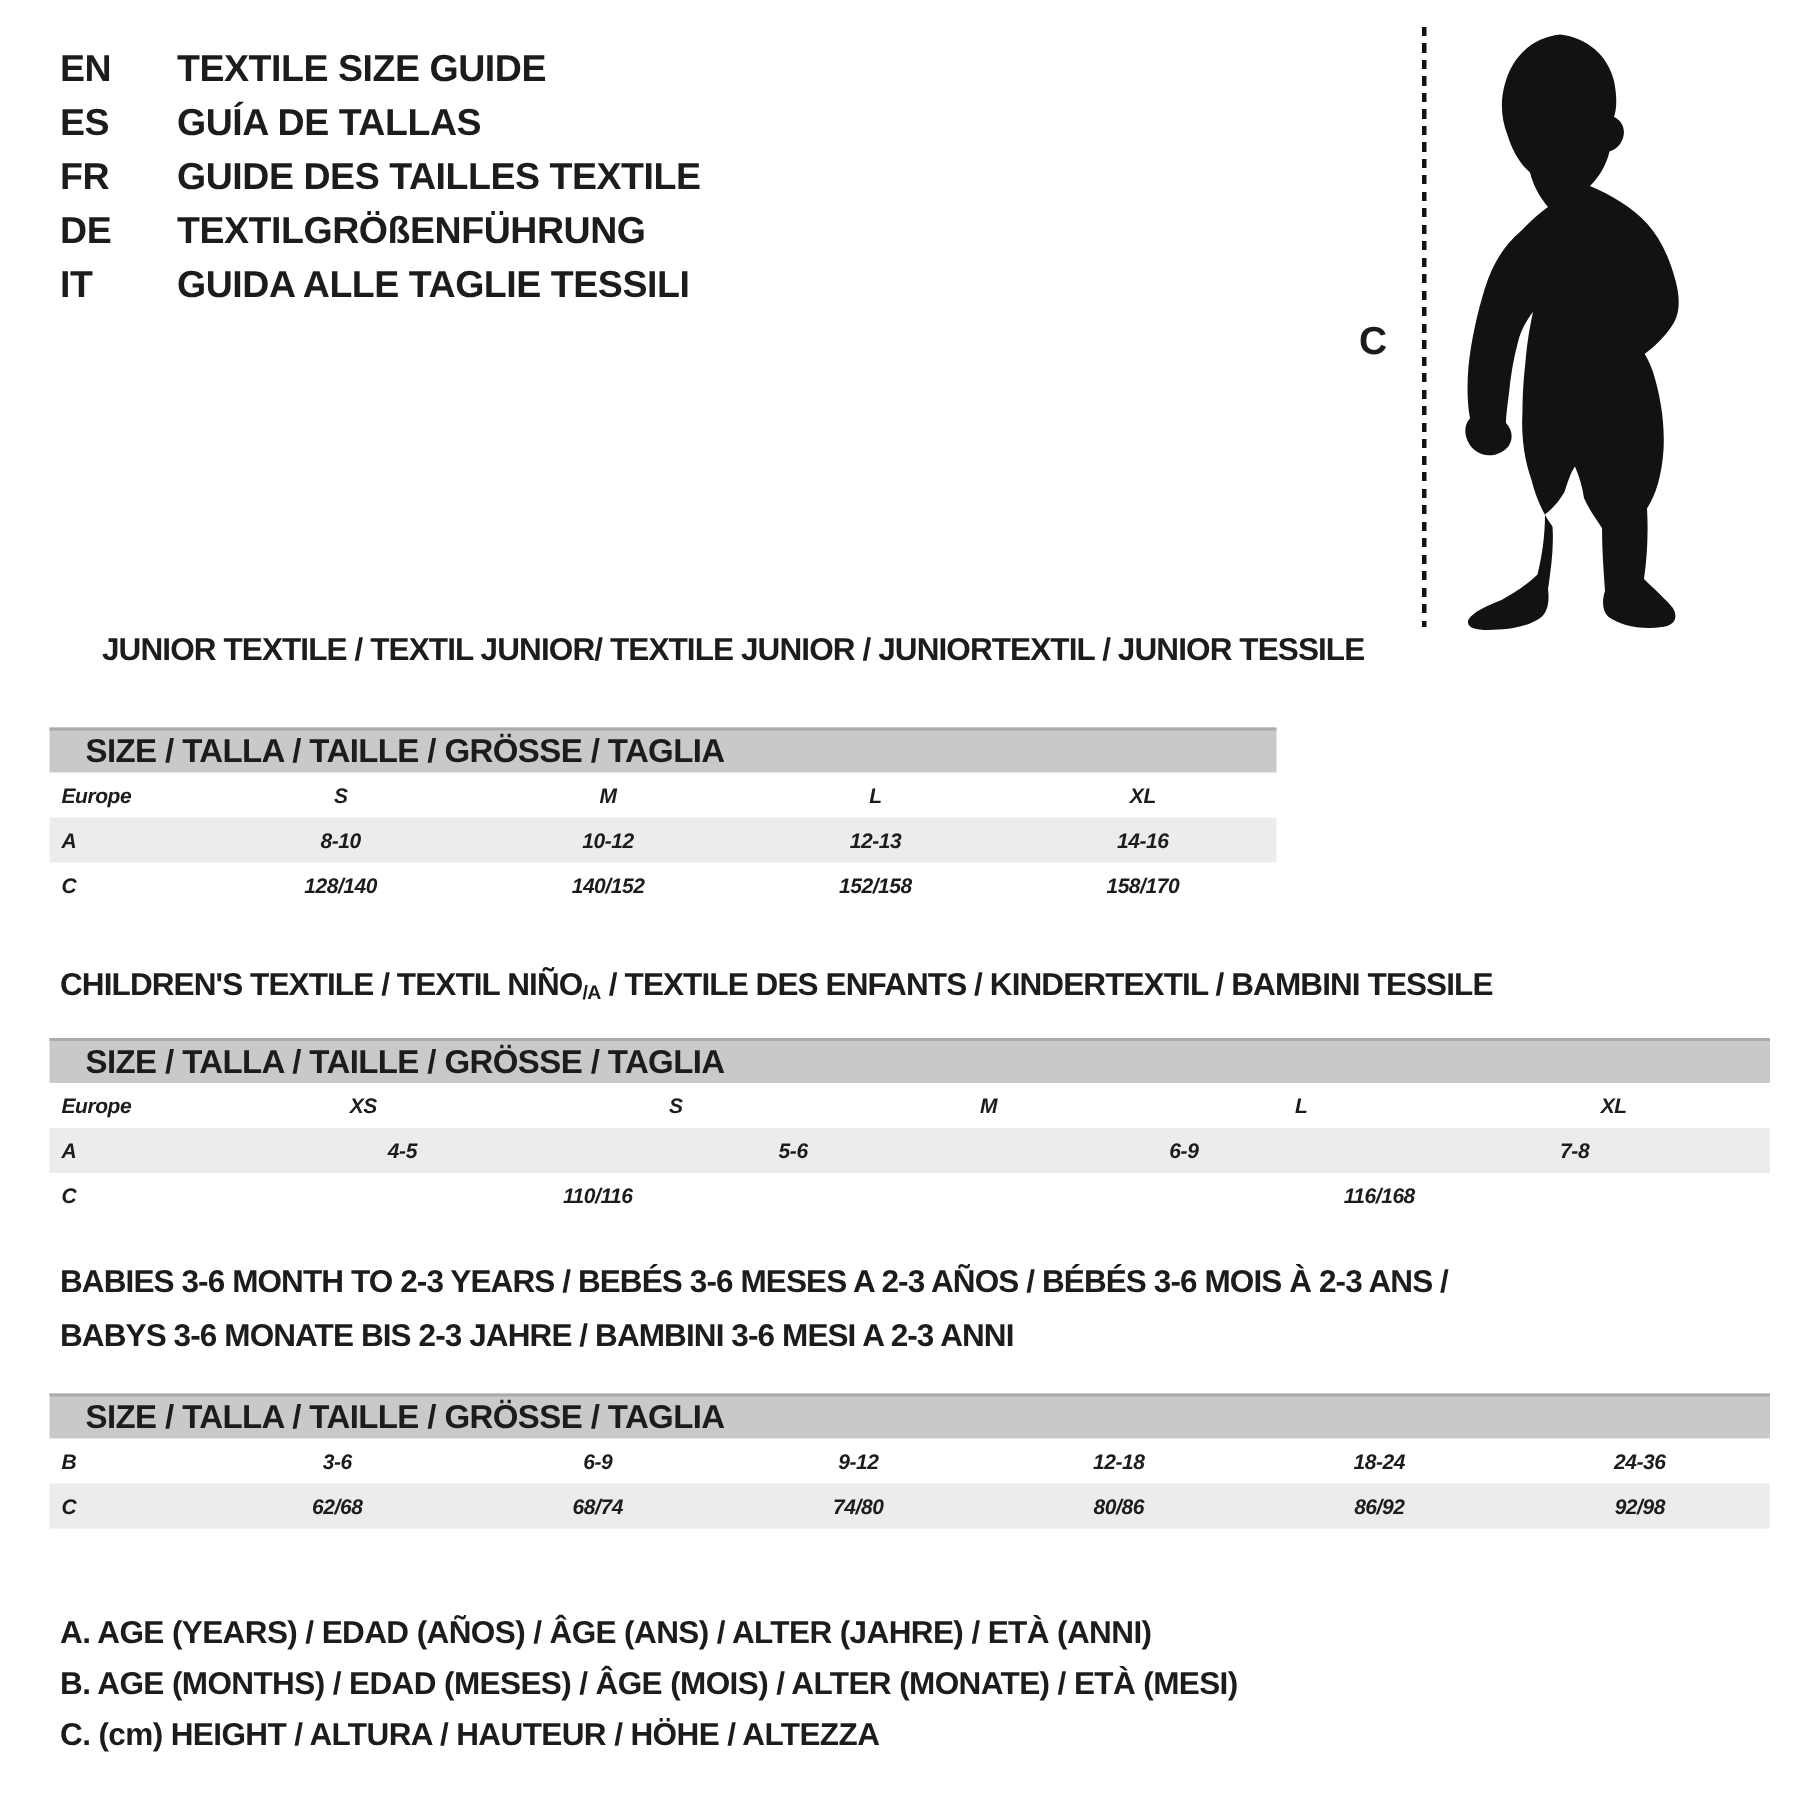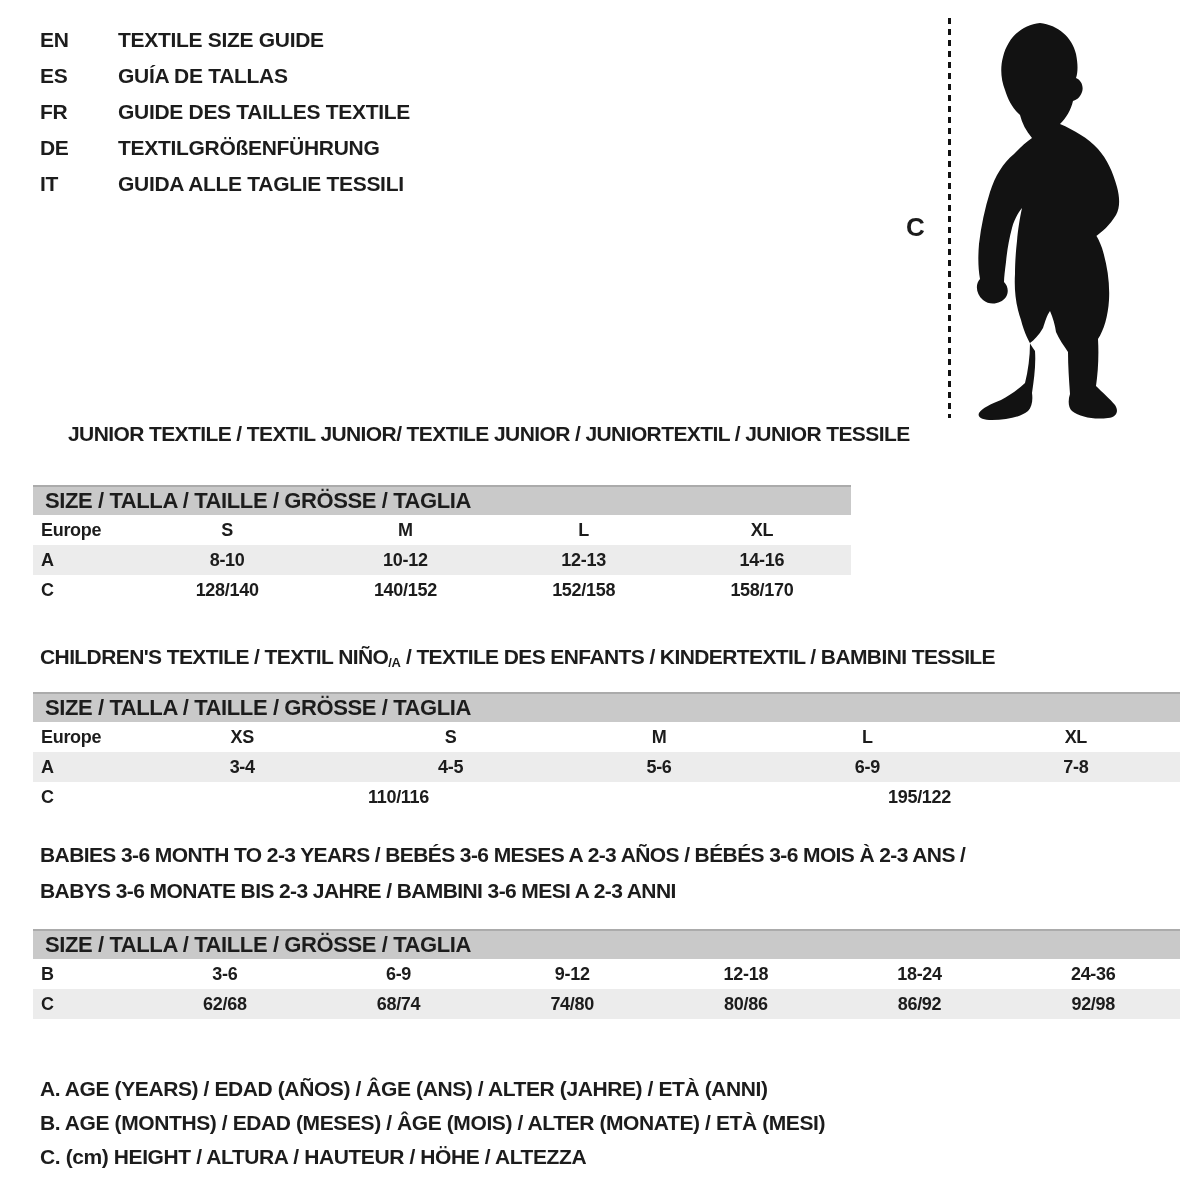--- a/index.html
+++ b/index.html
@@ -6,21 +6,21 @@
   body{
     width:1200px;height:1200px;position:relative;overflow:hidden;
     background:#ffffff;color:#1c1c1c;
     font-family:"Liberation Sans","DejaVu Sans",sans-serif;
     font-weight:bold;letter-spacing:-0.3px;
     -webkit-font-smoothing:antialiased;
   }
 
   
   .lang-header{position:absolute;left:40px;top:28px;}
-  .lang-row{display:flex;height:36px;align-items:flex-start;font-size:21px;}
+  .lang-row{display:flex;height:36px;align-items:center;font-size:25px;}
   .lang-code{width:78px;flex:0 0 78px;}
   .lang-title{white-space:nowrap;}
 
   
   .measure-line{
     position:absolute;left:948px;top:18px;width:3px;height:400px;
     background:repeating-linear-gradient(to bottom, var(--silhouette,#141414) 0 6px, transparent 6px 11px);
   }
   .measure-label{position:absolute;left:906px;top:212px;font-size:26px;}
   .baby-svg{position:absolute;left:960px;top:20px;width:184px;height:402px;}
@@ -29,23 +29,23 @@
   .sec-title{
     position:absolute;left:40px;font-size:21px;letter-spacing:-0.6px;white-space:nowrap;
   }
   .sub{font-size:13px;position:relative;top:3px;letter-spacing:-0.3px;}
 
   
   .size-table{position:absolute;left:33px;}
   .bar{
     height:30px;box-sizing:border-box;border-top:2px solid var(--table-header-bar-edge,#ababab);
     background:var(--table-header-bar,#c9c9c9);
-    line-height:27px;padding-left:12px;font-size:22px;letter-spacing:-0.4px;white-space:nowrap;
-  }
-  .trow{display:flex;height:30px;line-height:30px;font-size:18px;}
+    line-height:27px;padding-left:24px;font-size:22px;letter-spacing:-0.4px;white-space:nowrap;
+  }
+  .trow{display:flex;height:30px;line-height:30px;font-size:14px;font-style:italic;}
   .trow.shaded{background:var(--shaded-row,#ececec);}
   .tlabel{flex:0 0 105px;width:105px;padding-left:8px;box-sizing:border-box;}
   .tcell{flex:1 1 0;text-align:center;}
 
   
   .legend{position:absolute;left:40px;top:1072px;}
   .legend-line{height:34px;line-height:34px;font-size:21px;letter-spacing:-0.4px;white-space:nowrap;}
 </style>
 </head>
 <body>
@@ -171,30 +171,29 @@
   <div class="trow">
     <span class="tlabel">Europe</span>
     <span class="tcell">XS</span>
     <span class="tcell">S</span>
     <span class="tcell">M</span>
     <span class="tcell">L</span>
     <span class="tcell">XL</span>
   </div>
   <div class="trow shaded">
     <span class="tlabel">A</span>
-    <span class="tcell">3-4</span>
     <span class="tcell">4-5</span>
     <span class="tcell">5-6</span>
     <span class="tcell">6-9</span>
     <span class="tcell">7-8</span>
   </div>
   <div class="trow">
     <span class="tlabel">C</span>
     <span class="tcell">110/116</span>
-    <span class="tcell">195/122</span>
+    <span class="tcell">116/168</span>
   </div>
 </div>
 
 <div class="sec-title" style="top:843px;">BABIES 3-6 MONTH TO 2-3 YEARS / BEBÉS 3-6 MESES A 2-3 AÑOS / BÉBÉS 3-6 MOIS À 2-3 ANS /</div>
 <div class="sec-title" style="top:879px;">BABYS 3-6 MONATE BIS 2-3 JAHRE / BAMBINI 3-6 MESI A 2-3 ANNI</div>
 <div class="size-table" style="top:929px;width:1147px;">
   <div class="bar">
     <span>SIZE / TALLA / TAILLE / GRÖSSE / TAGLIA</span>
   </div>
   <div class="trow">

